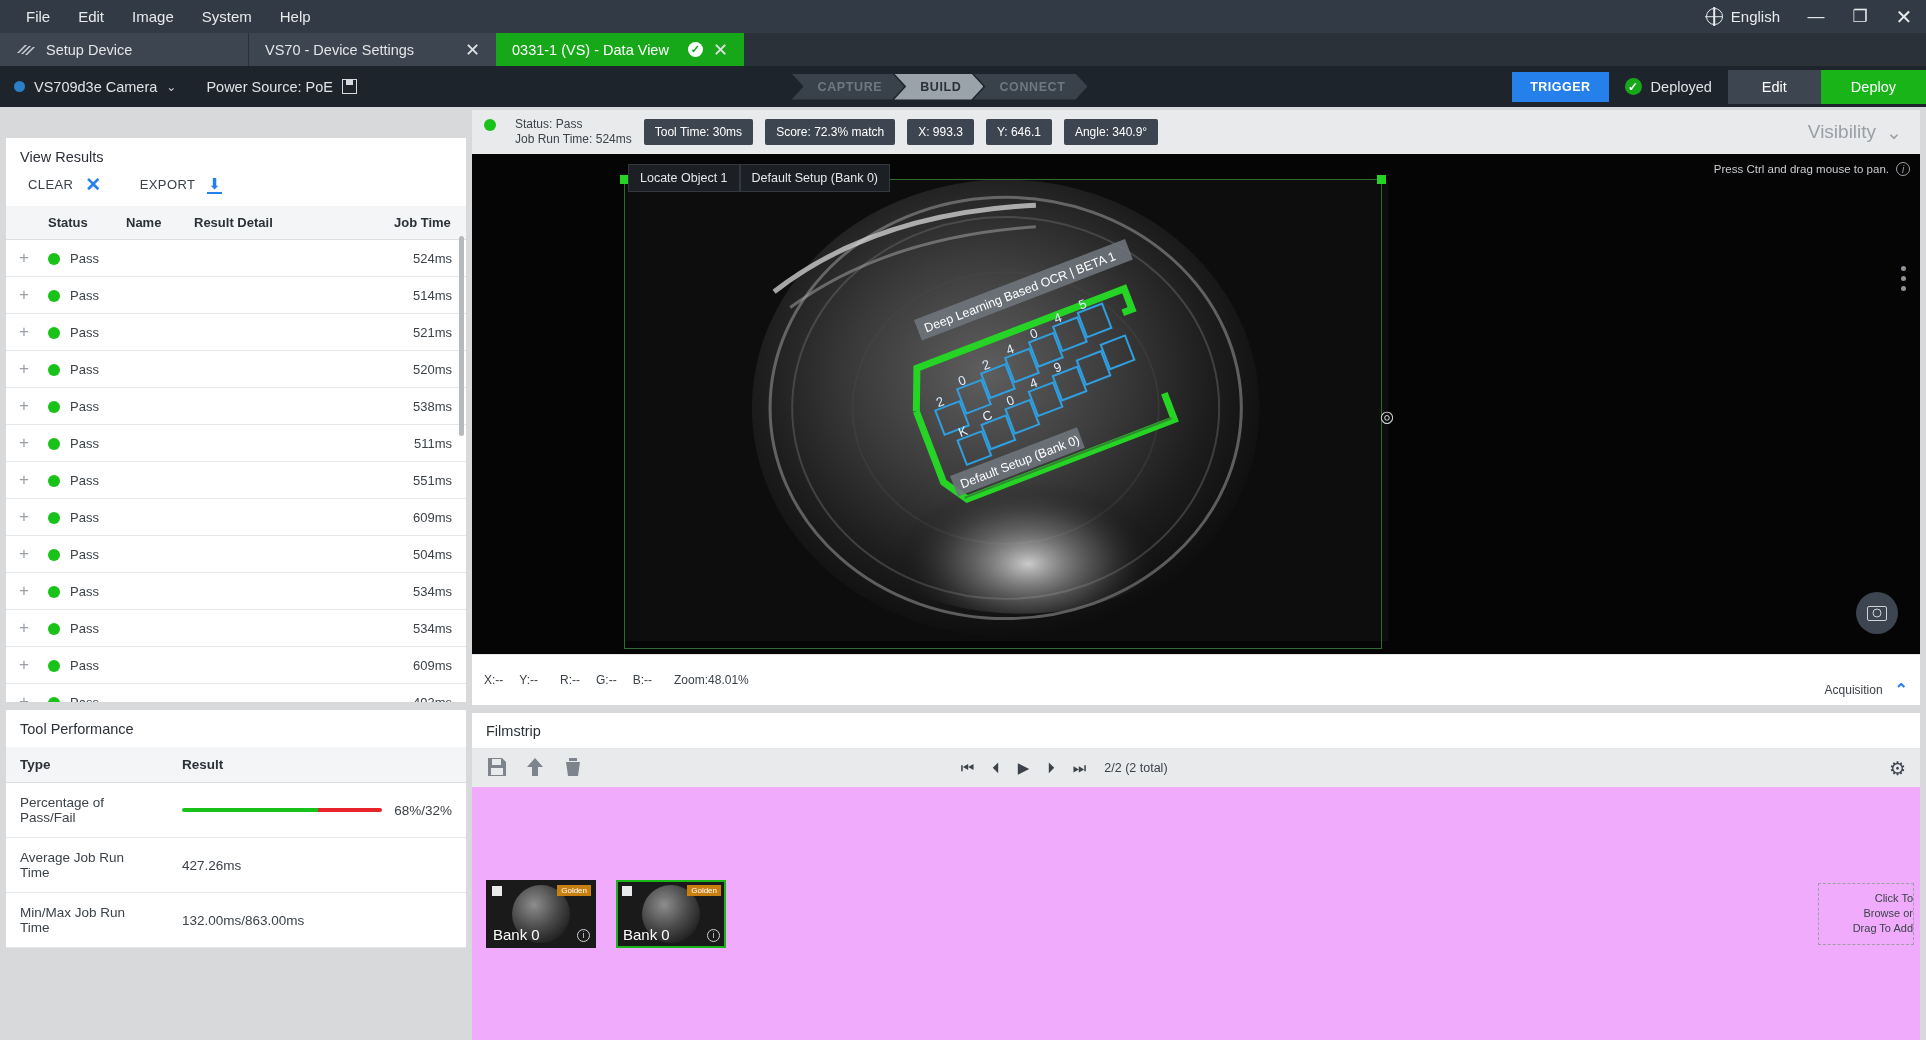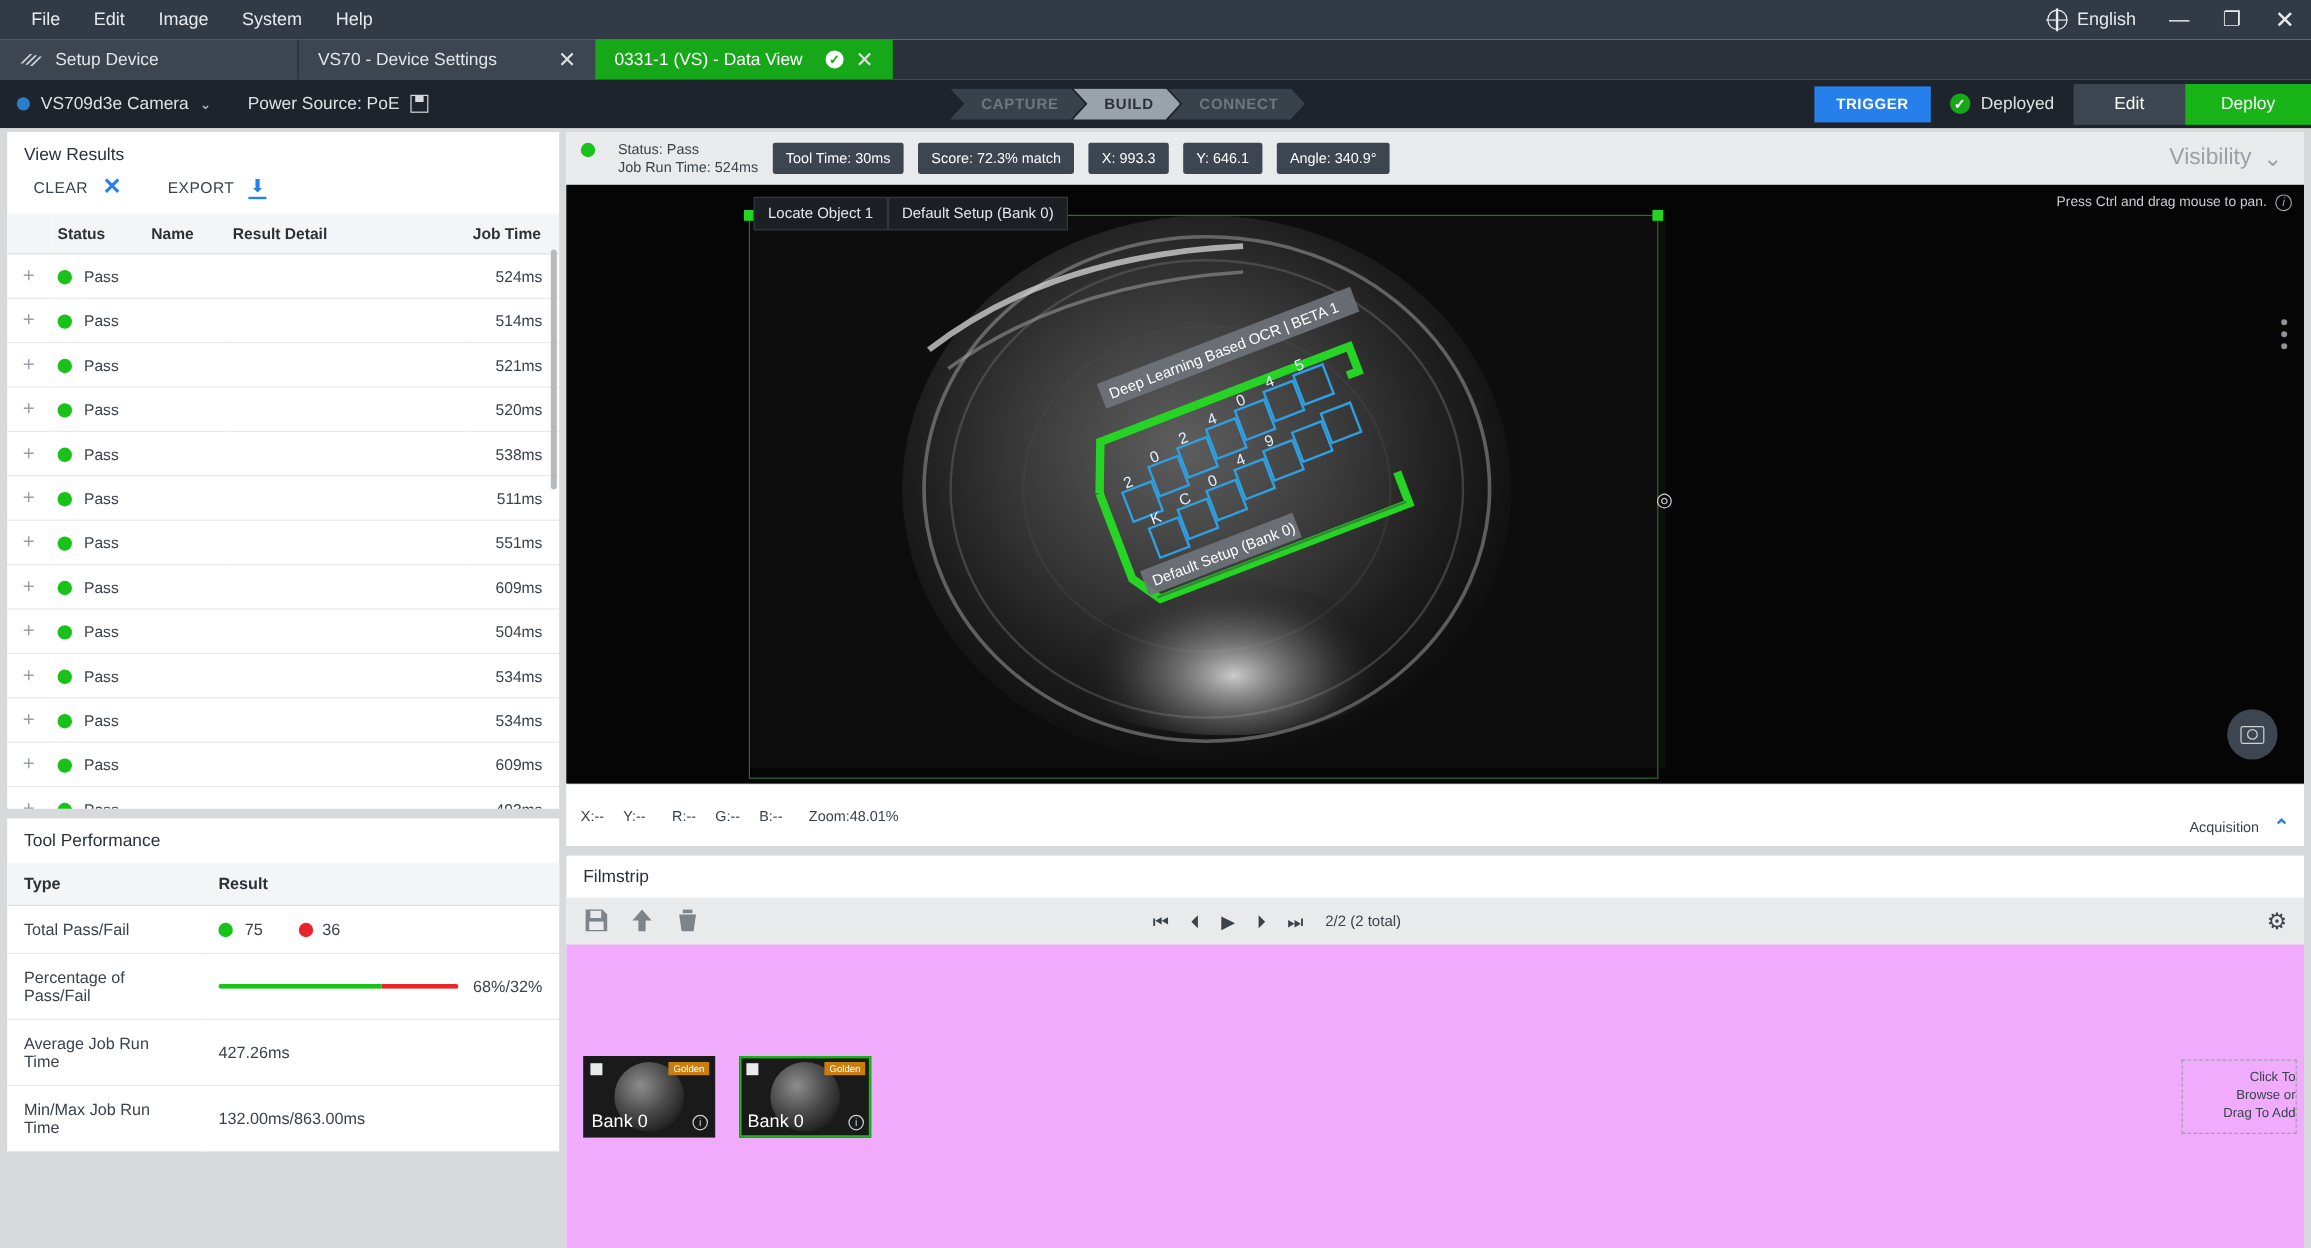--- a/index.html
+++ b/index.html
@@ -60,21 +60,21 @@
   .ok-green { width:17px; height:17px; border-radius:50%; background:#17a81a; color:#fff; font-size:12px;
               display:flex; align-items:center; justify-content:center; font-weight:bold; }
   .btn-edit { background:#3d4550; color:#fff; font-size:14.5px; padding: 9px 34px; }
   .btn-deploy { background:#18b418; color:#fff; font-size:14.5px; padding: 9px 30px; }
 
   
   .main { position:absolute; top:107px; left:0; right:0; bottom:0; display:flex; background:#d7d9db; }
 
   
   .left { width: 466px; background:#d7d9db; display:flex; flex-direction:column; padding: 3px 0 0 6px; }
-  .card { background:#fff; }
+  .card { background:#fff;margin-top:28px; }
   .card-title { font-size: 14.5px; color:#2b3139; padding: 11px 12px 10px 14px; font-weight: normal; }
   .ve-actions { display:flex; align-items:center; gap:38px; padding: 0 0 12px 22px; }
   .act { display:flex; align-items:center; gap:12px; font-size:13px; color:#3b4249; letter-spacing:.4px; }
   .x-blue { color:#2680eb; font-size:19px; font-weight:bold; line-height:1; }
   .dl-blue { color:#2680eb; font-size:15px; line-height:1; }
   .dl-wrap { display:flex; flex-direction:column; align-items:center; }
   .dl-bar { width:15px; height:2px; background:#2680eb; margin-top:1px; }
 
   .rtable { width: 100%; border-collapse: collapse; font-size: 13px; color:#3b4249; }
   .rtable th { background:#f4f5f6; font-weight:bold; text-align:left; padding: 9px 6px; color:#2b3139;
@@ -357,28 +357,20 @@
     <div class="card perf">
       <div class="card-title">Tool Performance</div>
       <table class="ptable">
         <thead>
           <tr>
             <th class="lbl">Type</th>
             <th>Result</th>
           </tr>
         </thead>
         <tbody>
-          <tr>
-            <td class="lbl">Total Pass/Fail</td>
-            <td>
-              <span class="greendot"></span><span>75</span>
-              <span style="display:inline-block;width:22px;"></span>
-              <span class="reddot"></span><span>36</span>
-            </td>
-          </tr>
           <tr>
             <td class="lbl">Percentage of Pass/Fail</td>
             <td>
               <div class="pf-bar">
                 <div class="bar">
                   <div class="g" id="bar-pass" style="flex: 68 1 0%;"></div>
                   <div class="r" id="bar-fail" style="flex: 32 1 0%;"></div>
                 </div>
                 <span>68%/32%</span>
               </div>

